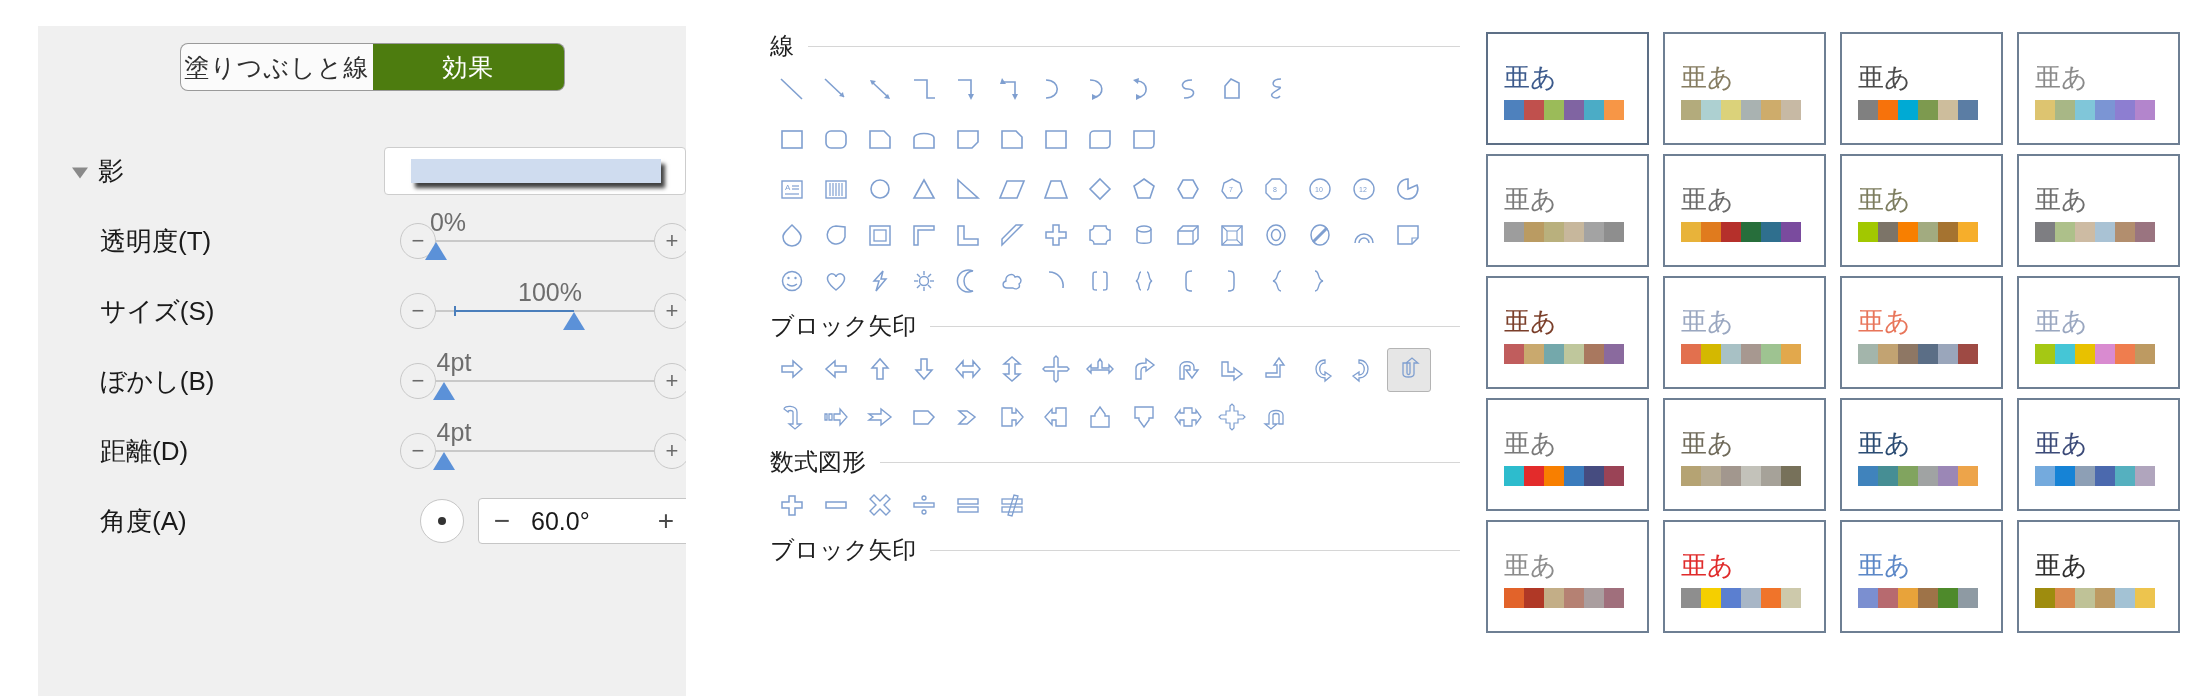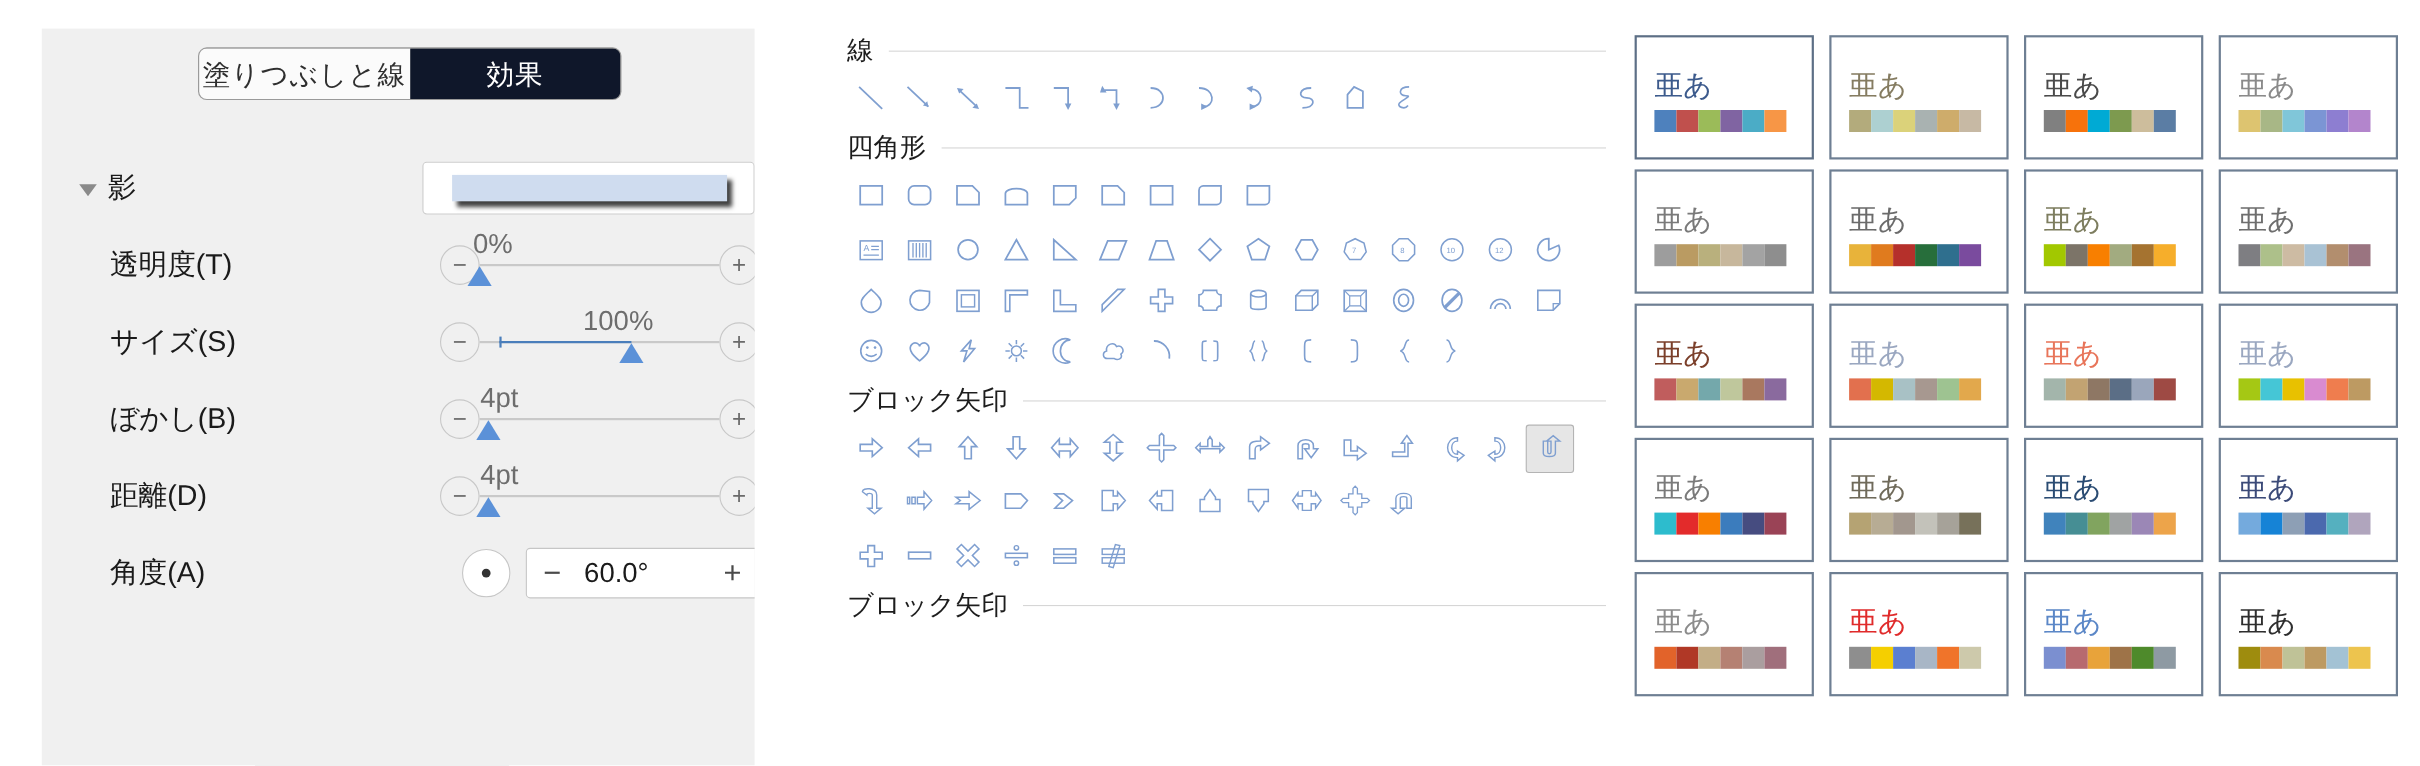--- a/index.html
+++ b/index.html
@@ -22,21 +22,21 @@
     position:absolute;left:143px;top:18px;width:383px;height:46px;
     display:flex;border-radius:7px;overflow:hidden;
     box-shadow:0 0 0 1px #9a9a9a;
     background:#9a9a9a;
   }
   .tabstrip .tab{
     flex:1;display:flex;align-items:center;justify-content:center;
     font-size:25px;color:#2b2b2b;letter-spacing:1px;
   }
   .tabstrip .tab.inactive{background:#fbfbfb;color:#2f2f2f;}
-  .tabstrip .tab.active{background:#0f172a;color:#ffffff;}
+  .tabstrip .tab.active{background:#4d7c0f;color:#ffffff;}
 
   .rows{position:absolute;left:0;top:110px;width:676px;}
   .row{position:relative;height:70px;}
   .row .lbl{
     position:absolute;left:62px;top:50%;transform:translateY(-50%);
     font-size:26px;color:#1a1a1a;white-space:nowrap;
   }
   .row .lbl.sec{left:34px;display:flex;align-items:center;gap:10px;}
   .tri-down{
     width:0;height:0;border-left:8px solid transparent;border-right:8px solid transparent;
@@ -201,21 +201,21 @@
 
       <div class="row">
         <div class="lbl">サイズ(S)</div>
         <div class="slider-wrap">
           <div class="circ-btn minus">−</div>
           <div class="track">
             <div class="fill" style="left:18px;width:120px;"></div>
             <div class="tickmark" style="left:18px;"></div>
             <div class="thumb" style="left:127px;"></div>
           </div>
-          <div class="sl-val" style="left:162px;">100%</div>
+          <div class="sl-val" style="left:150px;">100%</div>
           <div class="circ-btn plus">+</div>
         </div>
       </div>
 
       <div class="row">
         <div class="lbl">ぼかし(B)</div>
         <div class="slider-wrap">
           <div class="circ-btn minus">−</div>
           <div class="track">
             <div class="thumb" style="left:-3px;"></div>
@@ -326,24 +326,20 @@
             <path d="M8 12 L14 5 L22 9 L22 24 L8 24 Z" fill="none" stroke="#7f9fd0" stroke-width="1.6"></path>
           </svg>
         </div>
       <div class="sh">
           <svg width="30" height="30" viewBox="0 0 30 30">
             <path d="M20 5 C10 5 10 13 17 13 C24 13 13 17 11 20 C9 23 16 26 19 22" fill="none" stroke="#7f9fd0" stroke-width="1.5"></path>
           </svg>
         </div>
     </div>
 
-    <div class="grp-head">
-      <span class="gt">四角形</span>
-      <span class="gline"></span>
-    </div>
     <div class="grp-items">
       <div class="sh">
           <svg width="30" height="30" viewBox="0 0 30 30">
             <rect x="5" y="7" width="20" height="17" fill="none" stroke="#7f9fd0" stroke-width="1.6"></rect>
           </svg>
         </div>
       <div class="sh">
           <svg width="30" height="30" viewBox="0 0 30 30">
             <rect x="5" y="7" width="20" height="17" rx="5" fill="none" stroke="#7f9fd0" stroke-width="1.6"></rect>
           </svg>
@@ -777,20 +773,24 @@
             <path d="M13 4 L15 2 L17 4 V9 H21 V13 H26 L28 15 L26 17 H21 V21 H17 V26 L15 28 L13 26 V21 H9 V17 H4 L2 15 L4 13 H9 V9 H13 Z" fill="none" stroke="#7f9fd0" stroke-width="1.2"></path>
           </svg>
         </div>
       <div class="sh">
           <svg width="30" height="30" viewBox="0 0 30 30">
             <path d="M8 22 V13 C8 7 22 7 22 13 V22 H18 V13 C18 11 12 11 12 13 V22 H16 L10 27 L4 22 Z" fill="none" stroke="#7f9fd0" stroke-width="1.3"></path>
           </svg>
         </div>
     </div>
 
+    <div class="grp-head">
+      <span class="gt">数式図形</span>
+      <span class="gline"></span>
+    </div>
     <div class="grp-items">
       <div class="sh">
           <svg width="30" height="30" viewBox="0 0 30 30">
             <path d="M12 6 H18 V12 H25 V18 H18 V25 H12 V18 H5 V12 H12 Z" fill="none" stroke="#7f9fd0" stroke-width="1.5"></path>
           </svg>
         </div>
       <div class="sh">
           <svg width="30" height="30" viewBox="0 0 30 30">
             <rect x="5" y="12" width="20" height="6" fill="none" stroke="#7f9fd0" stroke-width="1.5"></rect>
           </svg>

